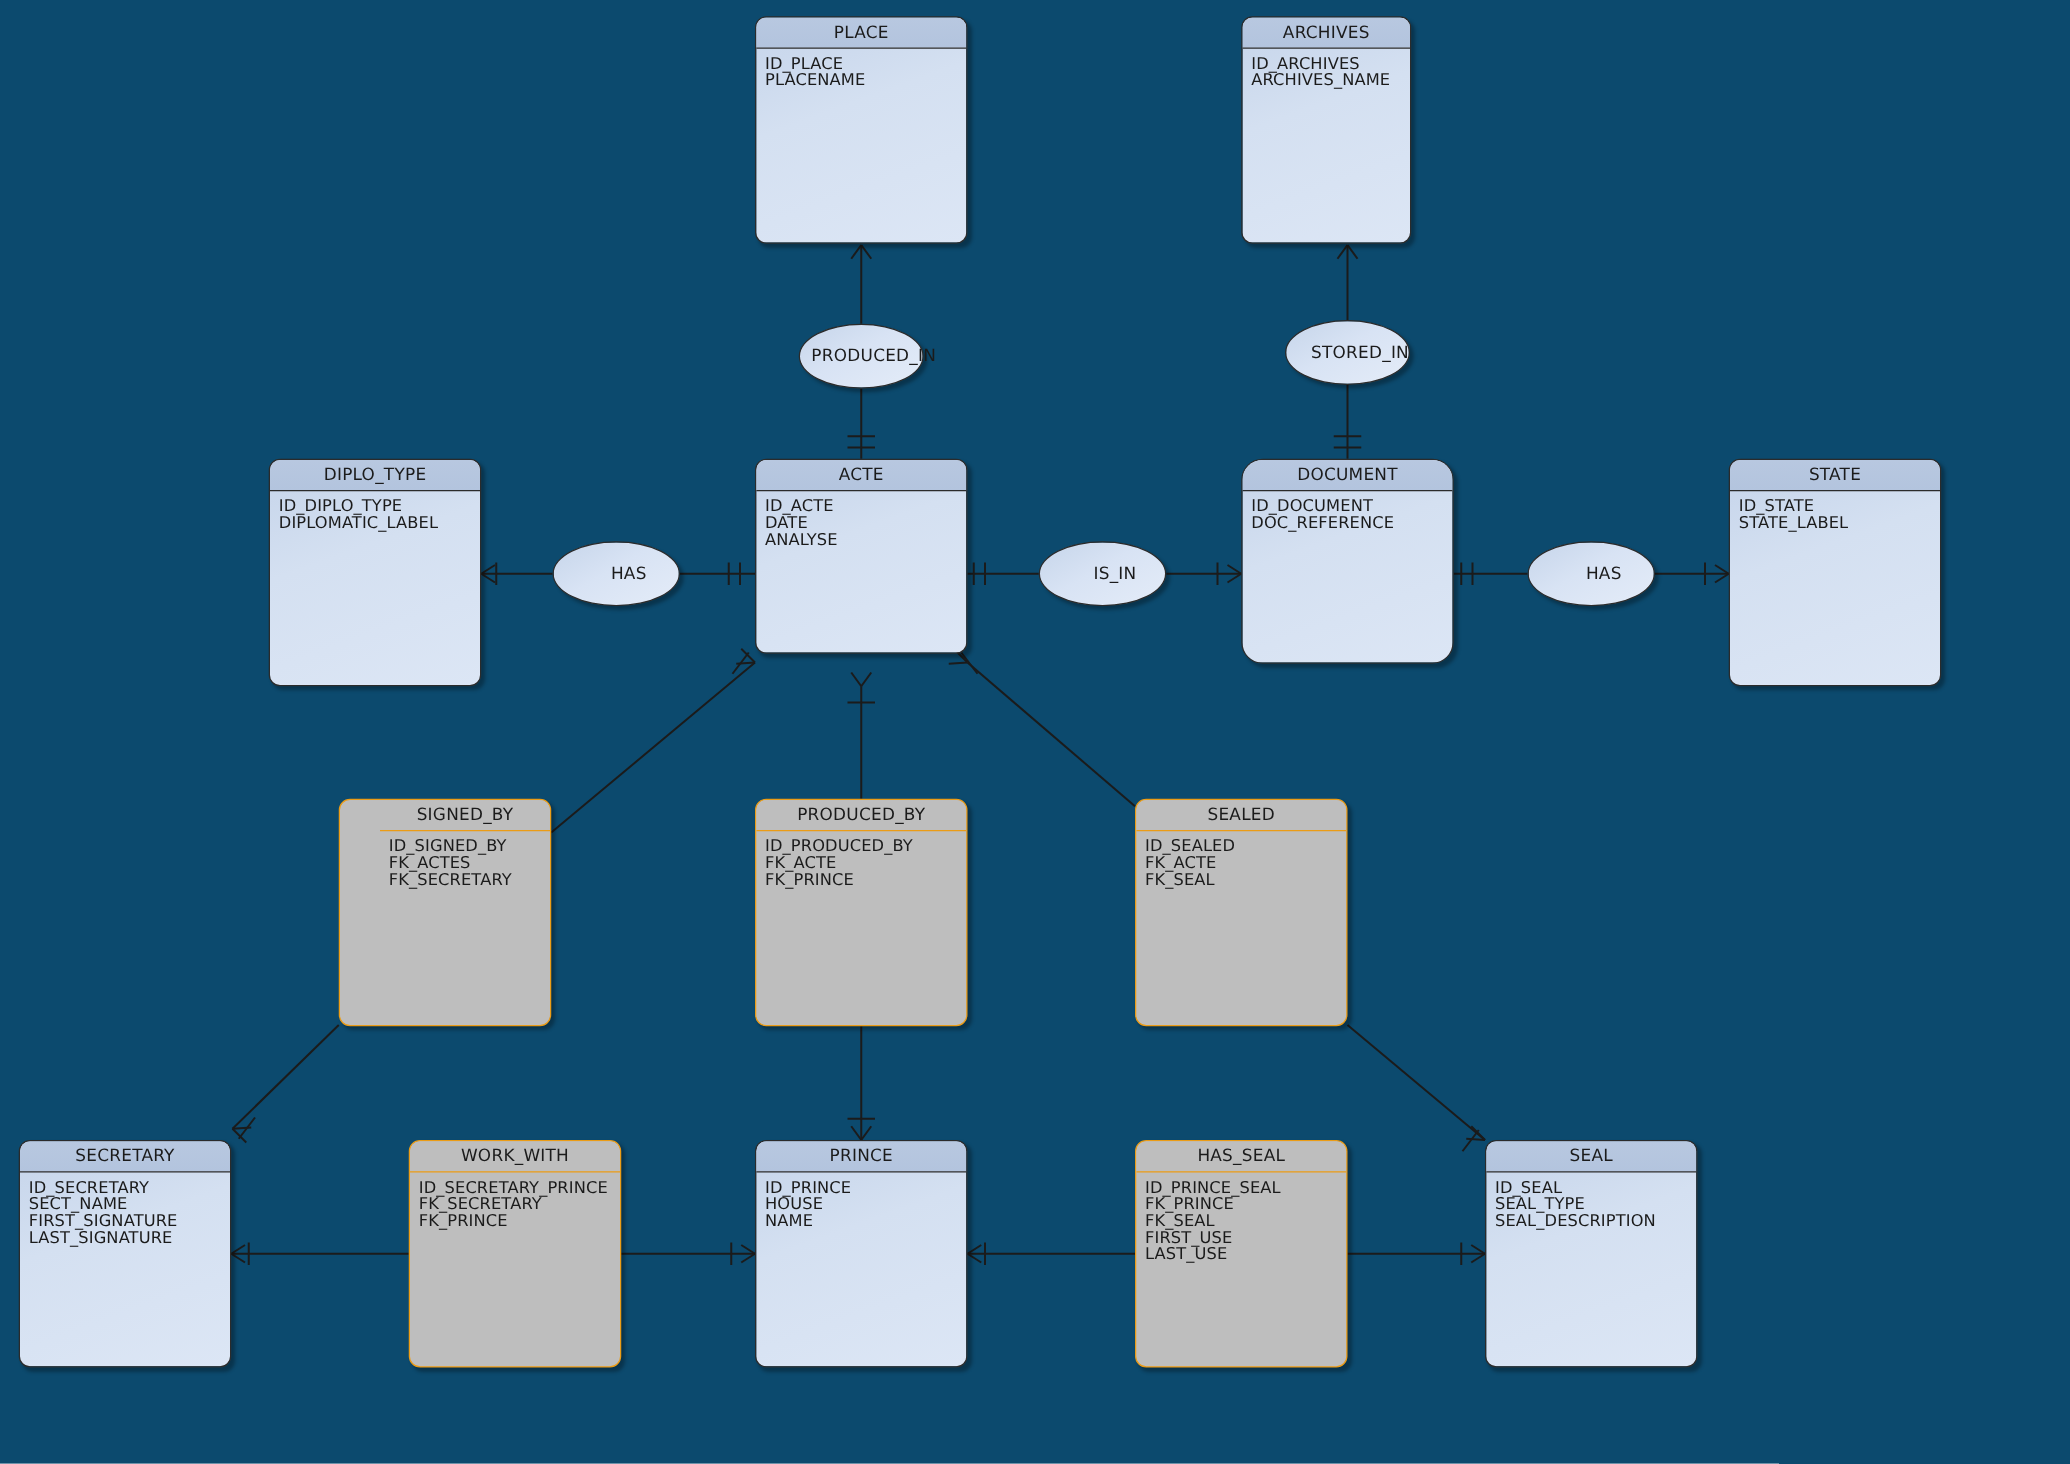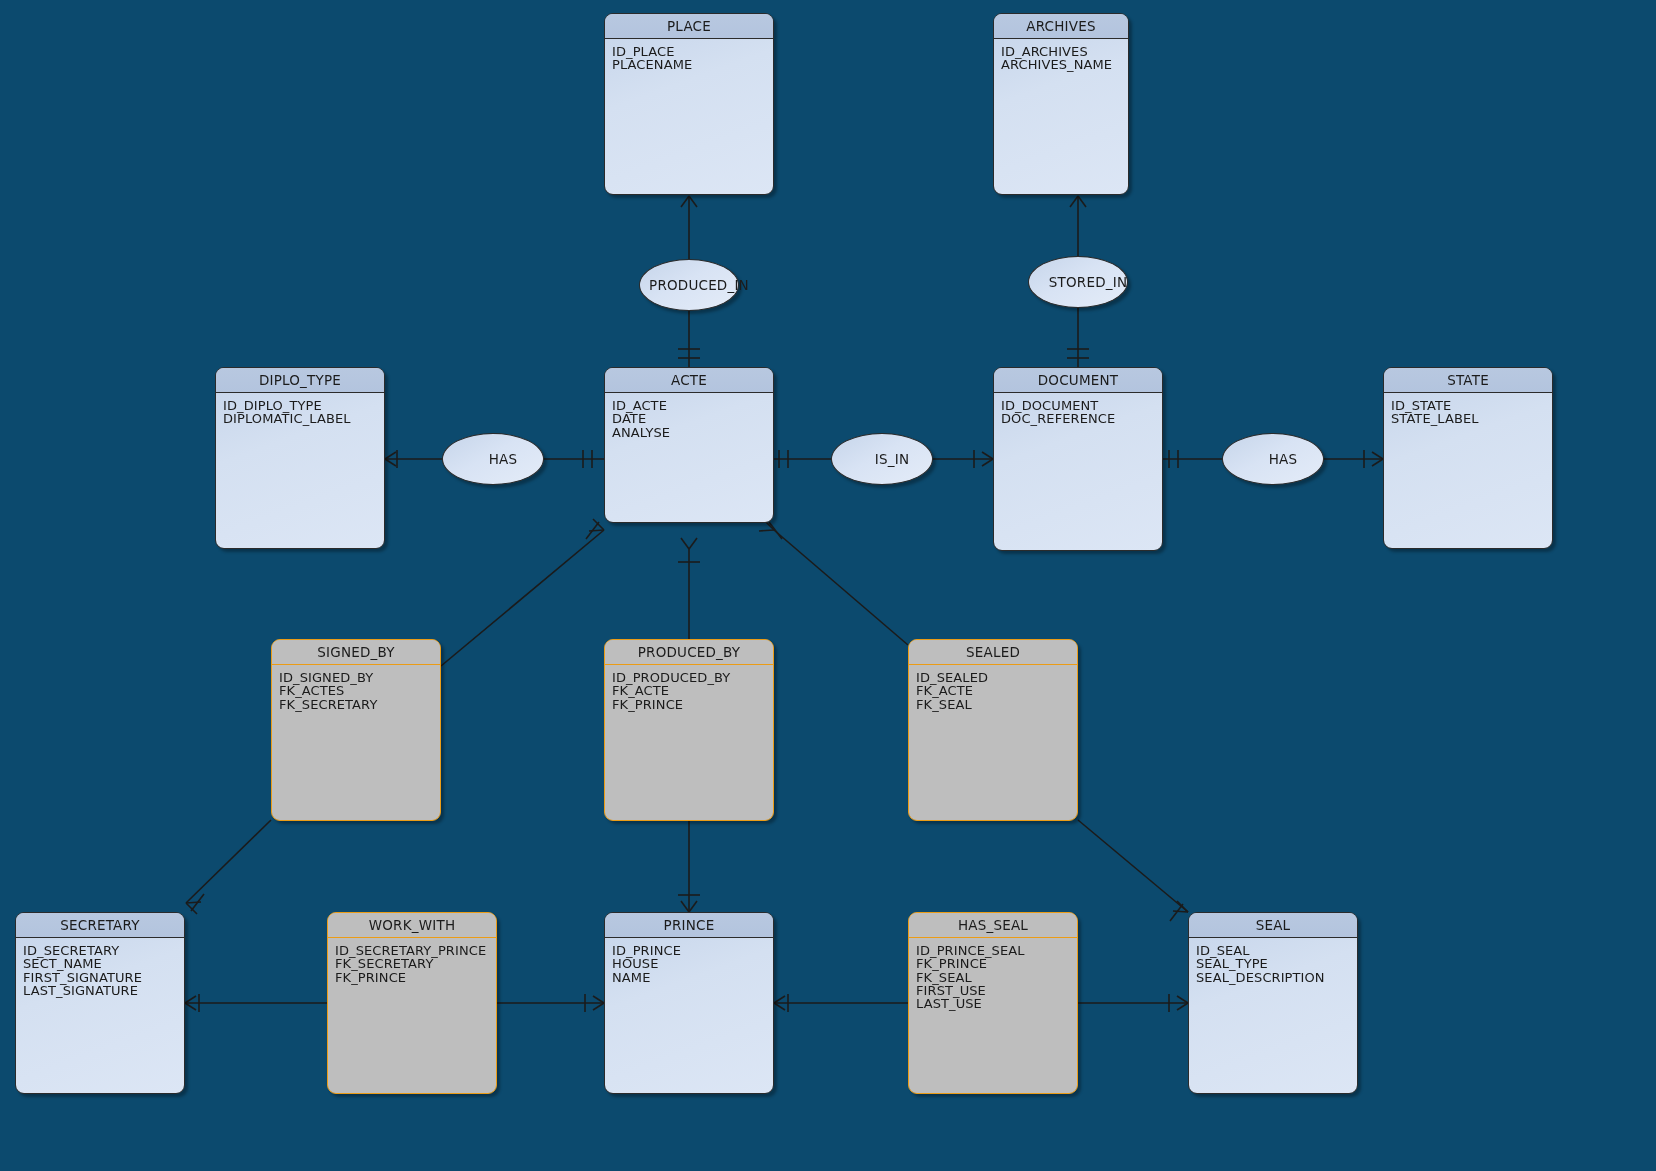--- a/index.html
+++ b/index.html
@@ -262,35 +262,35 @@
         </div>
       </div>
       <div class="entity strong" style="left: 604px; top: 367px; width: 170px; height: 156px;">
         <div class="ent-head">ACTE</div>
         <div class="ent-body">
           <div class="attr">ID_ACTE</div>
           <div class="attr">DATE</div>
           <div class="attr">ANALYSE</div>
         </div>
       </div>
-      <div class="entity strong" style="left: 993px; top: 367px; width: 170px; height: 184px;">
+      <div class="entity strong" style="left: 993px; top: 367px; width: 170px; height: 164px; border-radius: 17px;">
         <div class="ent-head">DOCUMENT</div>
         <div class="ent-body">
           <div class="attr">ID_DOCUMENT</div>
           <div class="attr">DOC_REFERENCE</div>
         </div>
       </div>
       <div class="entity strong" style="left: 1383px; top: 367px; width: 170px; height: 182px;">
         <div class="ent-head">STATE</div>
         <div class="ent-body">
           <div class="attr">ID_STATE</div>
           <div class="attr">STATE_LABEL</div>
         </div>
       </div>
-      <div class="entity assoc" style="left: 271px; top: 639px; width: 170px; height: 182px;">
+      <div class="entity assoc" style="left: 271px; top: 639px; width: 170px; height: 182px; padding-left: 32px;">
         <div class="ent-head">SIGNED_BY</div>
         <div class="ent-body">
           <div class="attr">ID_SIGNED_BY</div>
           <div class="attr">FK_ACTES</div>
           <div class="attr">FK_SECRETARY</div>
         </div>
       </div>
       <div class="entity assoc" style="left: 604px; top: 639px; width: 170px; height: 182px;">
         <div class="ent-head">PRODUCED_BY</div>
         <div class="ent-body">

